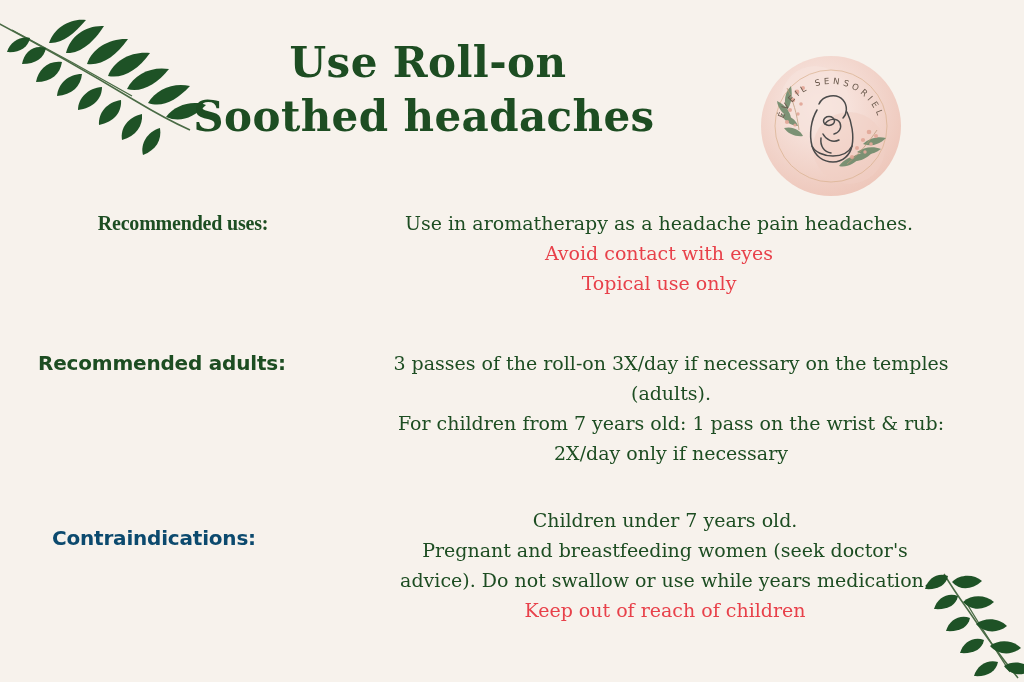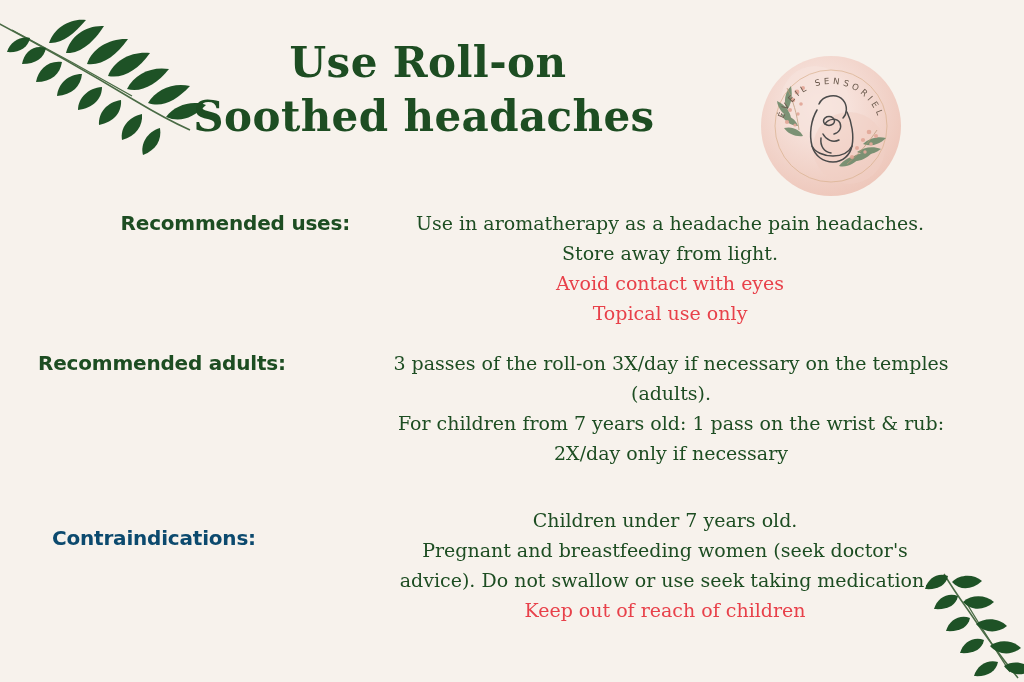--- a/index.html
+++ b/index.html
@@ -86,21 +86,21 @@
     flex: 0 0 auto;
     font-family: "DejaVu Sans", "Liberation Sans", sans-serif;
     font-weight: bold;
     font-size: 20px;
     line-height: 30px;
     color: #1d4d22;
     white-space: nowrap;
     text-align: right;
     letter-spacing: -0.2px;
   }
-  .label-uses   { width: 290px; padding-left: 60px; text-align: right; }
+  .label-uses   { width: 290px; padding-left: 38px; text-align: center; font-family: Liberation Serif, serif; }
   .label-dosage { width: 290px; padding-left: 38px; text-align: left; }
   .label-contra {
     width: 290px;
     padding-left: 52px;
     text-align: left;
     color: #0c4a6e;
     margin-top: 18px;
   }
 
   .body-col {
@@ -231,39 +231,38 @@
 
   <div class="title-block">
     <div class="title-line line1">Use Roll-on</div>
     <div class="title-line line2">Soothed headaches</div>
   </div>
 
   <div class="row row-uses">
     <div class="label label-uses">Recommended uses:</div>
     <div class="body-col body-col-uses">
       <div class="body-line">Use in aromatherapy as a headache pain headaches.</div>
-      <div class="body-line">Store away from light.</div>
       <div class="body-line warn">Avoid contact with eyes</div>
       <div class="body-line warn">Topical use only</div>
     </div>
   </div>
 
   <div class="row row-dosage">
     <div class="label label-dosage">Recommended adults:</div>
     <div class="body-col body-col-dosage">
       <div class="body-line">3 passes of the roll-on 3X/day if necessary on the temples</div>
       <div class="body-line">(adults).</div>
       <div class="body-line">For children from 7 years old: 1 pass on the wrist &amp; rub:</div>
       <div class="body-line">2X/day only if necessary</div>
     </div>
   </div>
 
   <div class="row row-contra">
     <div class="label label-contra">Contraindications:</div>
     <div class="body-col body-col-contra">
       <div class="body-line">Children under 7 years old.</div>
       <div class="body-line">Pregnant and breastfeeding women (seek doctor's</div>
-      <div class="body-line">advice). Do not swallow or use seek taking medication.</div>
+      <div class="body-line">advice). Do not swallow or use while years medication.</div>
       <div class="body-line warn">Keep out of reach of children</div>
     </div>
   </div>
 
 </div>
 
 </body></html>

